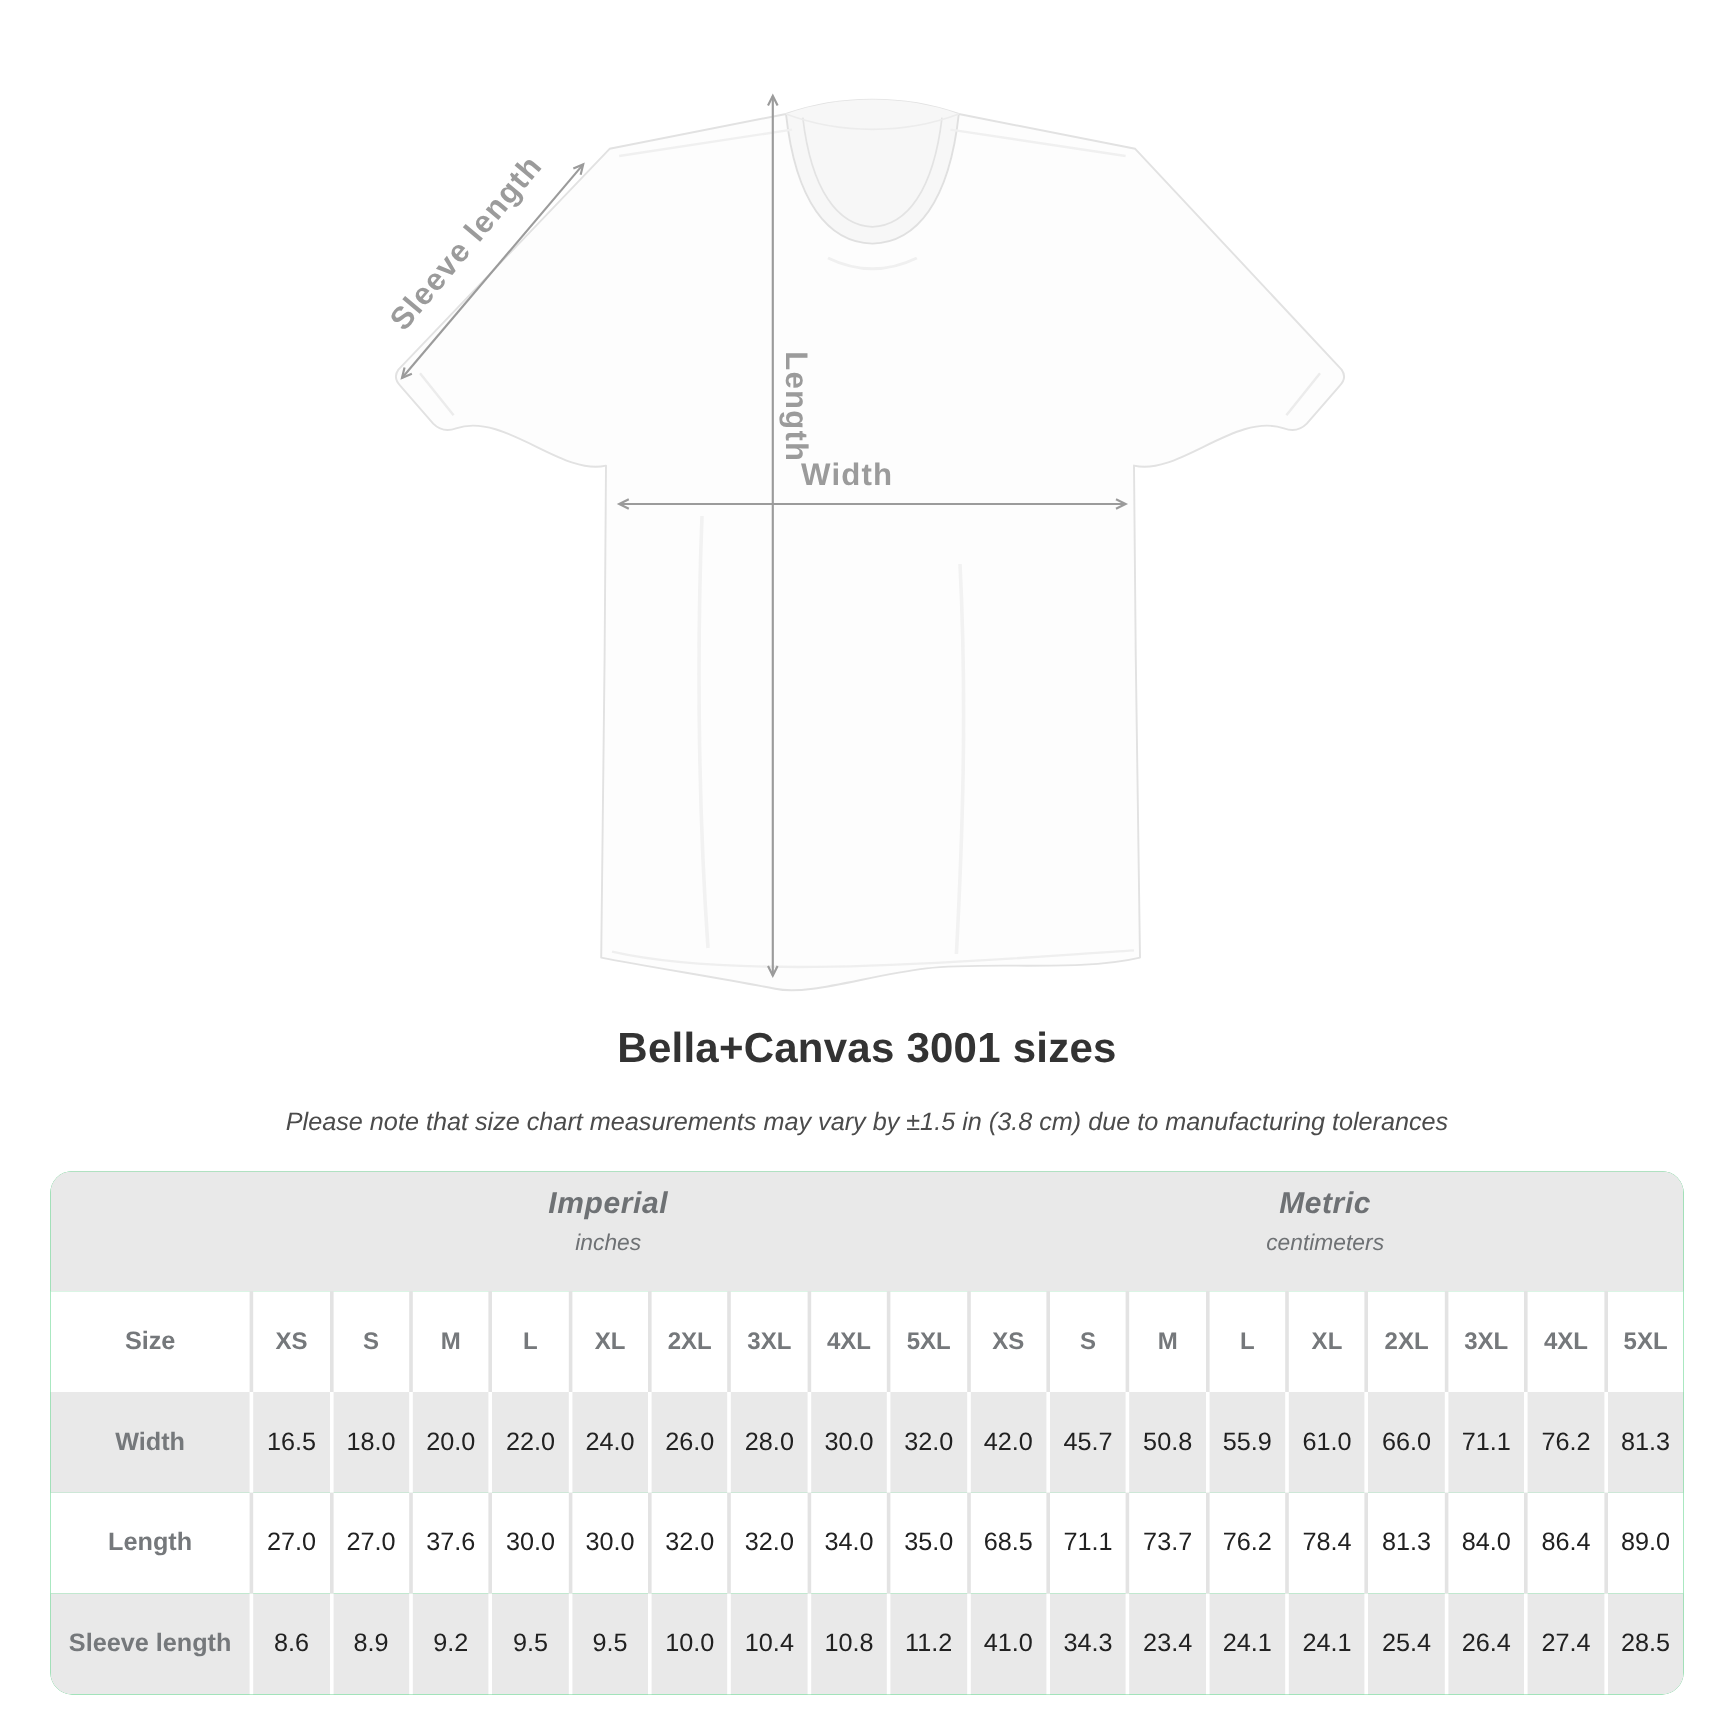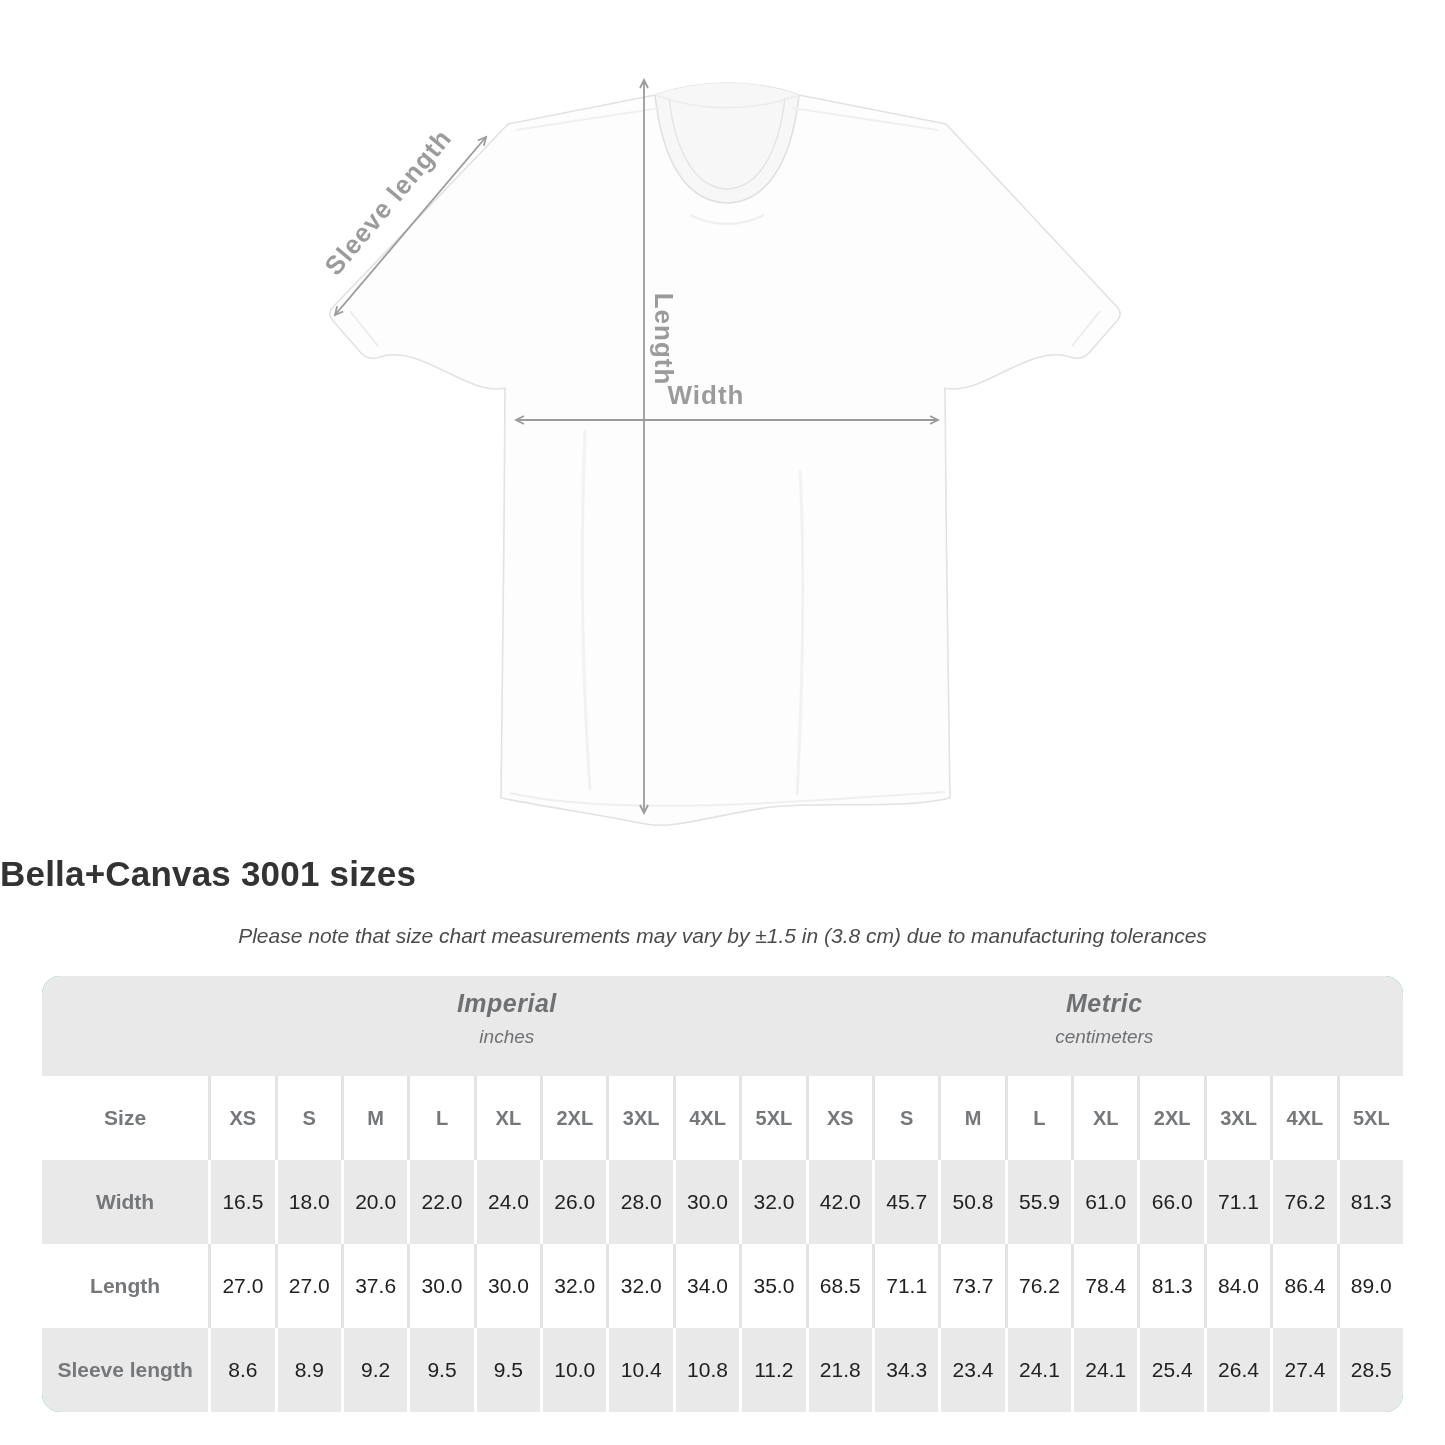--- a/index.html
+++ b/index.html
@@ -19,20 +19,21 @@
     font-family: "Liberation Sans", sans-serif;
     font-weight: bold;
     font-size: 26px;
     fill: #9b9b9b;
     letter-spacing: 1px;
   }
 
   
   h1.title {
     margin: 16px 0 0;
+    text-align: center;
     font-size: 35px;
     font-weight: bold;
     color: #333333;
     letter-spacing: 0.2px;
   }
   p.note {
     margin: 30px 0 28px;
     text-align: center;
     font-style: italic;
     font-size: 21px;
@@ -230,21 +231,21 @@
           <div class="cell lab">Sleeve length</div>
           <div class="cell val">8.6</div>
           <div class="cell val">8.9</div>
           <div class="cell val">9.2</div>
           <div class="cell val">9.5</div>
           <div class="cell val">9.5</div>
           <div class="cell val">10.0</div>
           <div class="cell val">10.4</div>
           <div class="cell val">10.8</div>
           <div class="cell val">11.2</div>
-          <div class="cell val">21.8</div>
+          <div class="cell val">41.0</div>
           <div class="cell val">34.3</div>
           <div class="cell val">23.4</div>
           <div class="cell val">24.1</div>
           <div class="cell val">24.1</div>
           <div class="cell val">25.4</div>
           <div class="cell val">26.4</div>
           <div class="cell val">27.4</div>
           <div class="cell val">28.5</div>
         </div>
       </div>

